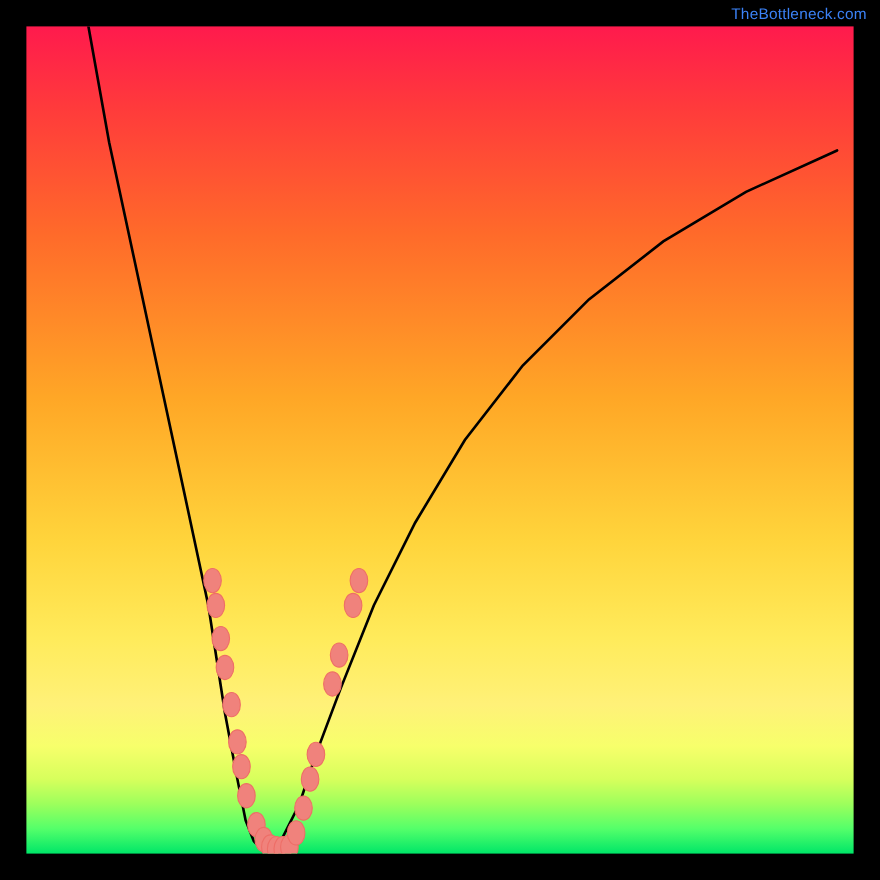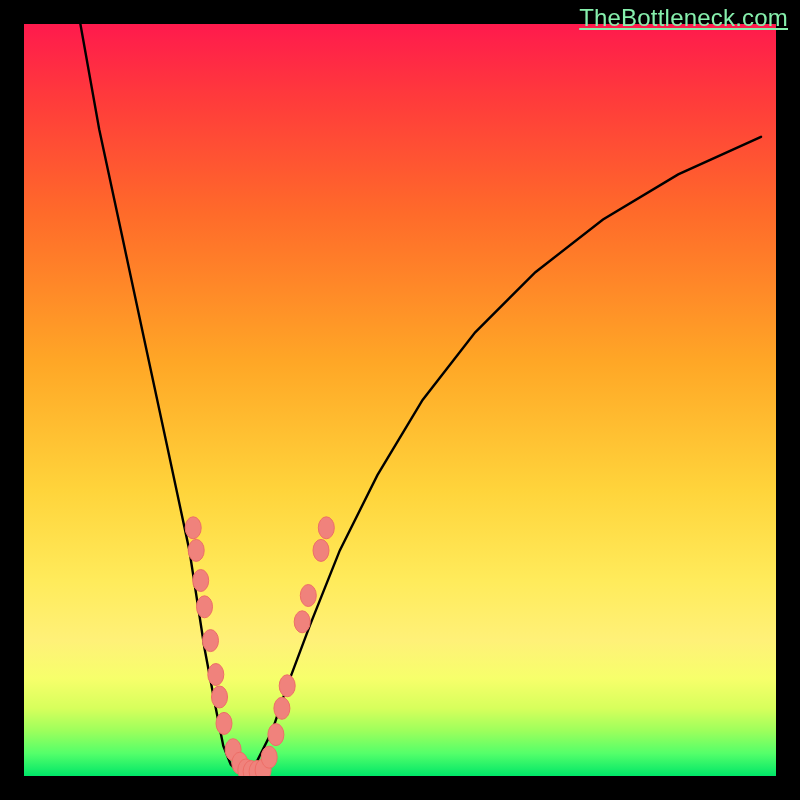--- a/index.html
+++ b/index.html
@@ -29,26 +29,25 @@
       #d7ff5c 91%,
       #9dff5c 94%,
       #54ff6a 97%,
       #00e668 100%
     );
   }
   .watermark {
     position: absolute;
     top: 4px;
     right: 12px;
-    color: #86efac;
-    font-size: 24px;
+    color: #3b82f6;
+    font-size: 14px;
     font-weight: 500;
     letter-spacing: 0.2px;
     z-index: 5;
-    text-decoration: underline;
   }
   svg.plot {
     position: absolute;
     left: 0;
     top: 0;
     width: 752px;
     height: 752px;
   }
   .curve {
     fill: none;

